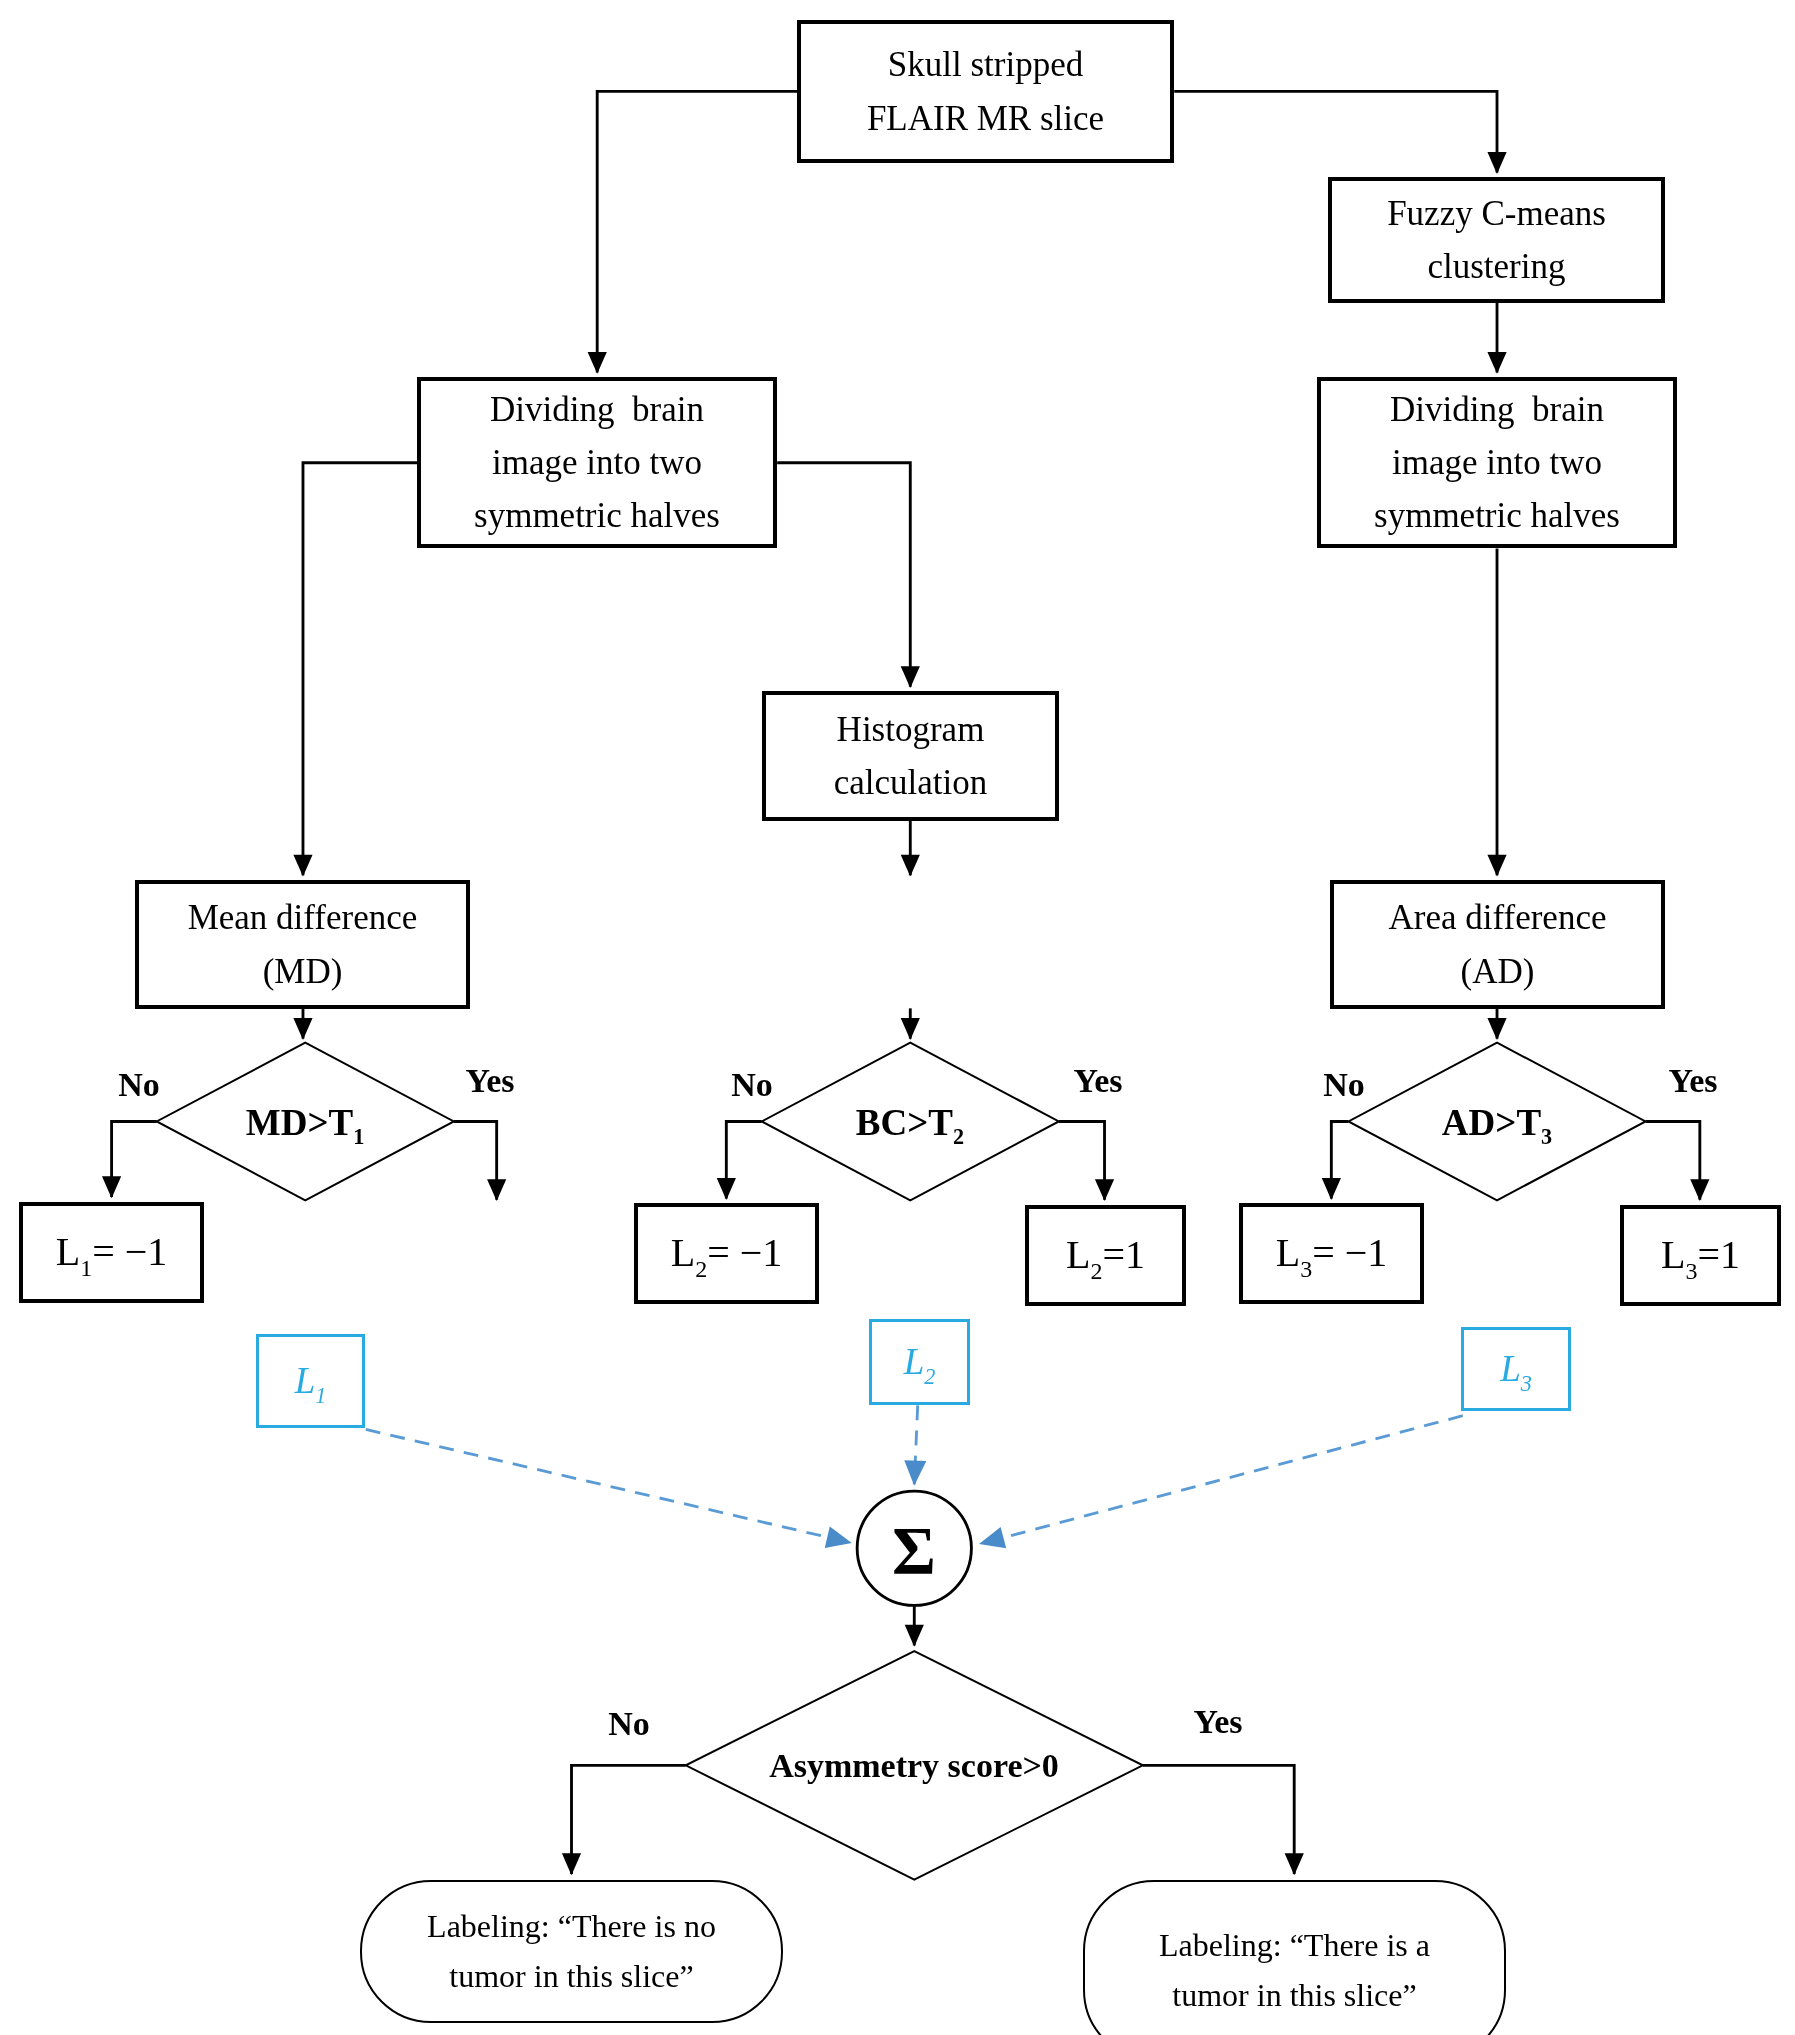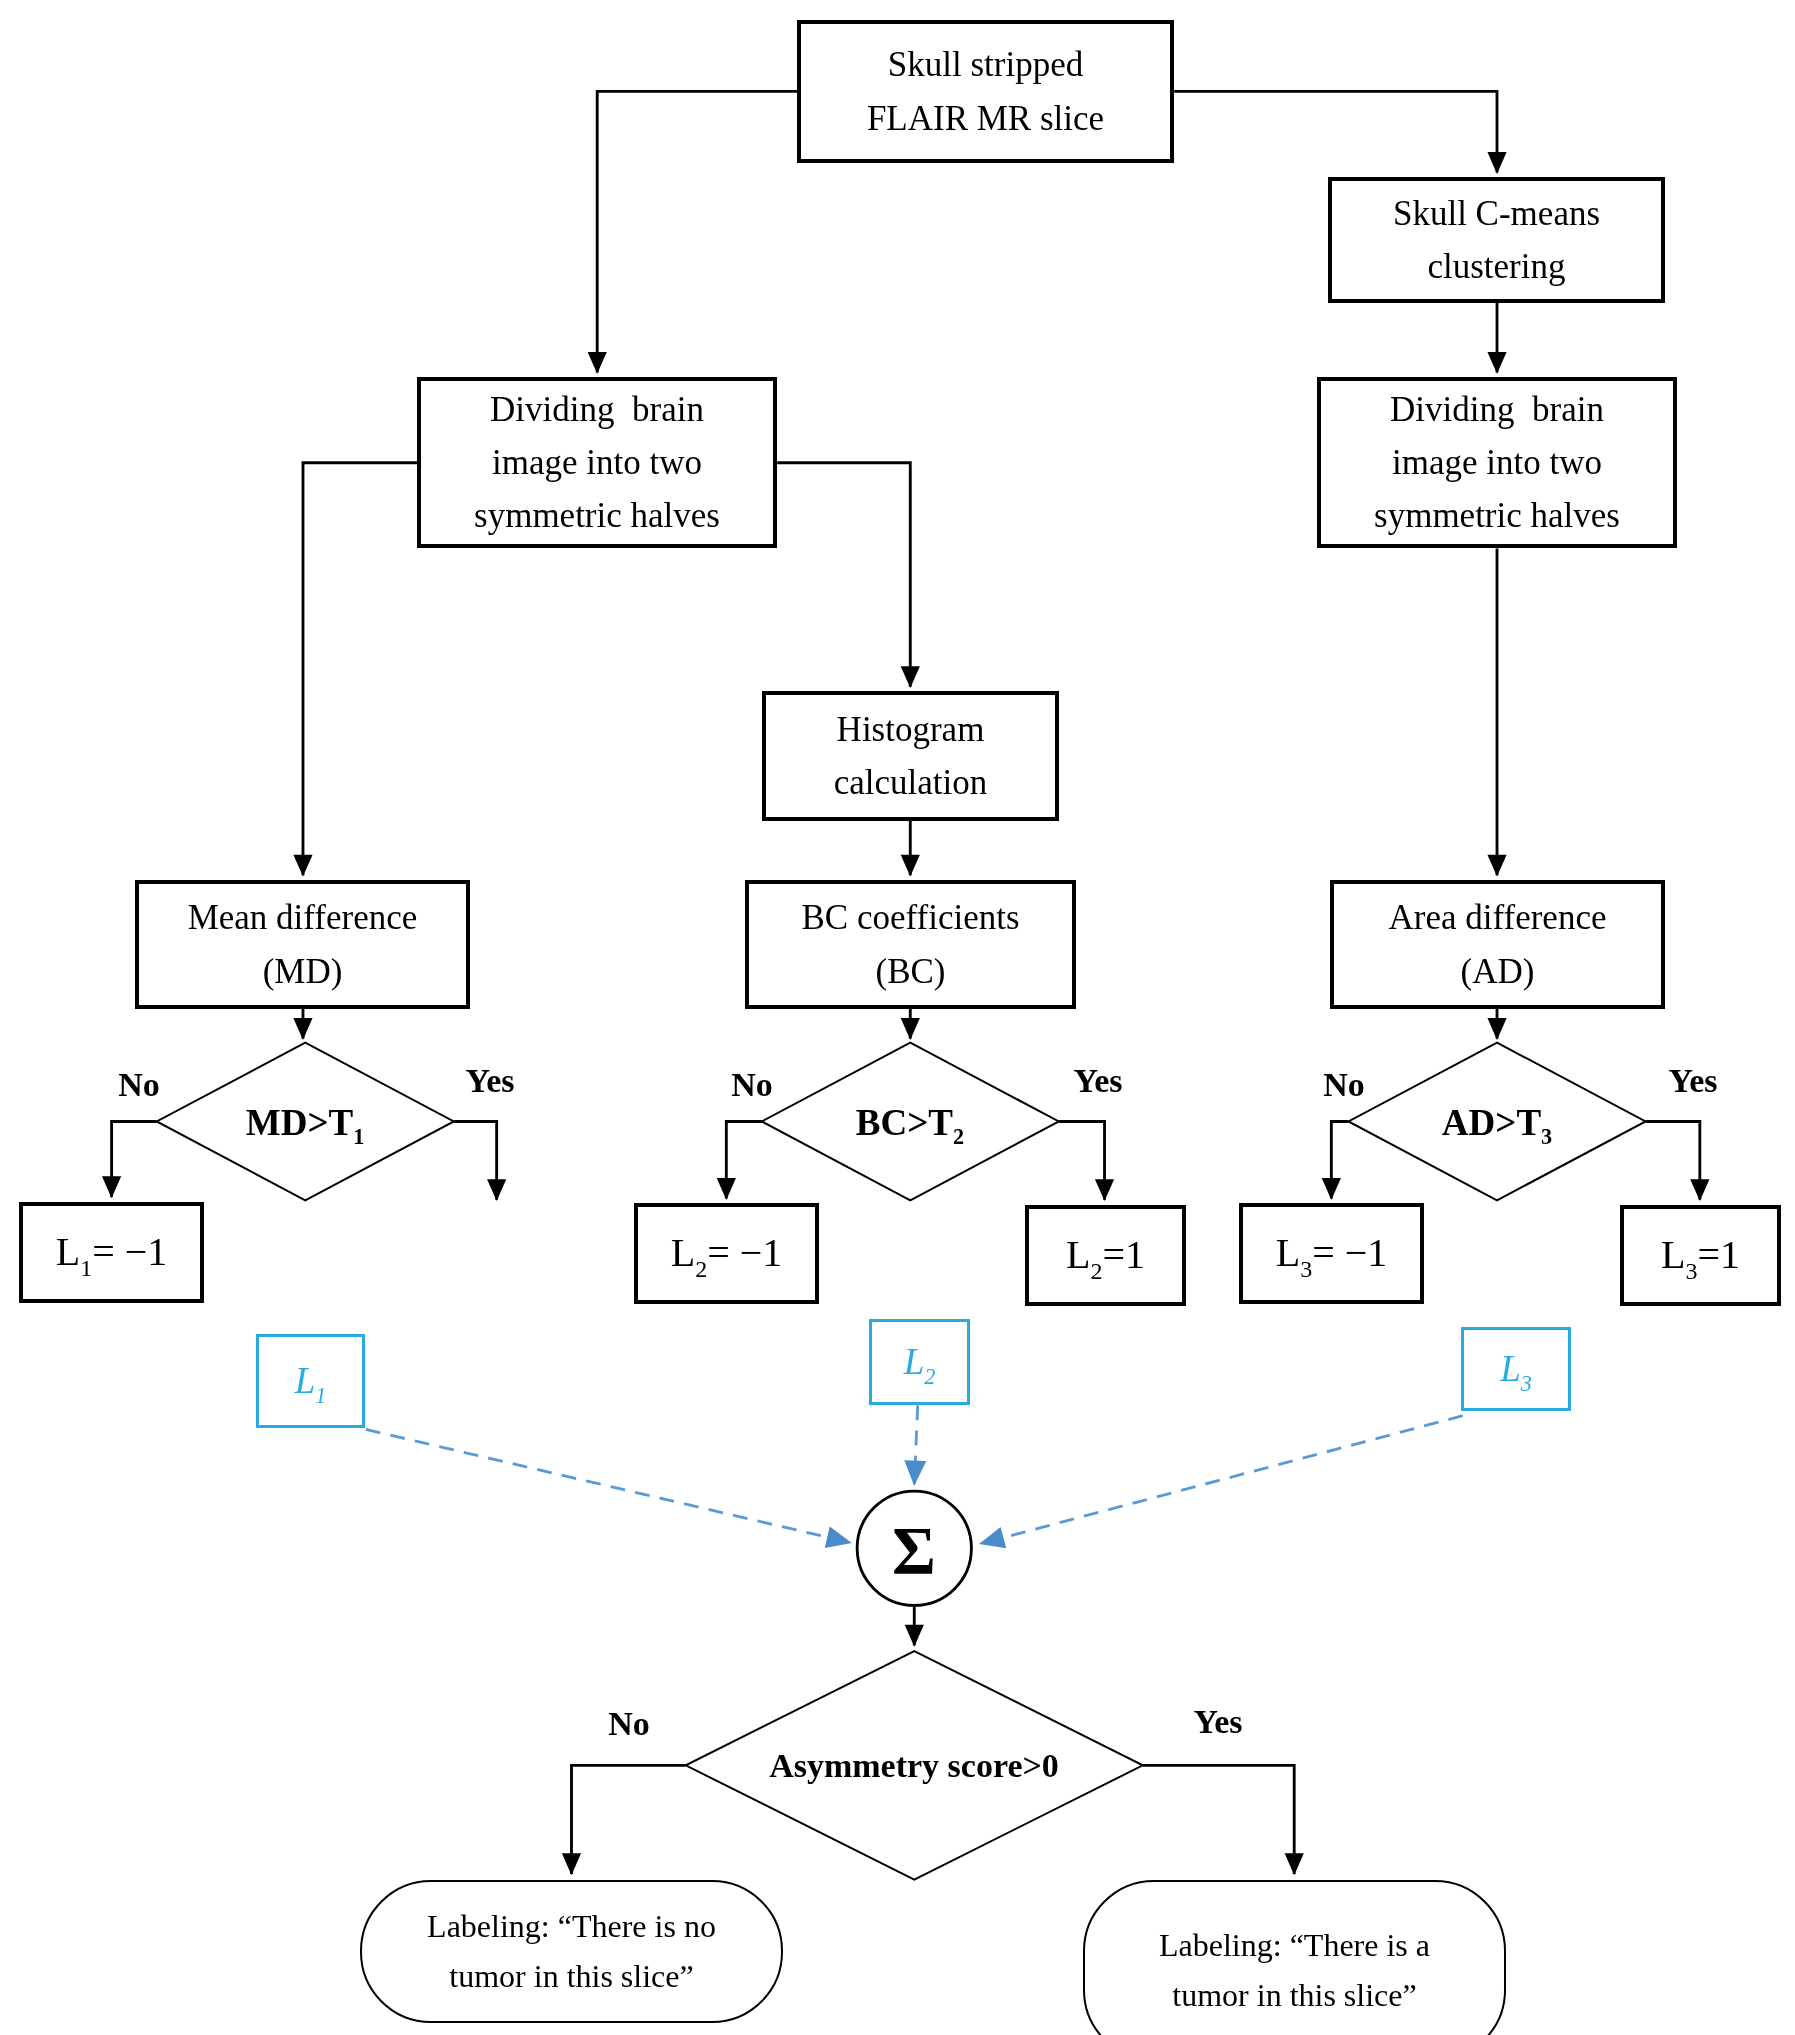--- a/index.html
+++ b/index.html
@@ -75,21 +75,21 @@
     <polygon class="diamond" points="1600,2890 2000,3090 1600,3290 1200,3090"></polygon>
     <circle class="sum" cx="1600" cy="2710" r="100"></circle>
   </svg>
 
   <div class="node" style="left:797px;top:20px;width:377px;height:143px">
     <div class="ln">Skull stripped</div>
     <div class="ln">FLAIR MR slice</div>
   </div>
 
   <div class="node" style="left:1328px;top:177px;width:337px;height:126px">
-    <div class="ln">Skull C-means</div>
+    <div class="ln">Fuzzy C-means</div>
     <div class="ln">clustering</div>
   </div>
 
   <div class="node" style="left:417px;top:377px;width:360px;height:171px">
     <div class="ln">Dividing  brain</div>
     <div class="ln">image into two</div>
     <div class="ln">symmetric halves</div>
   </div>
 
   <div class="node" style="left:1317px;top:377px;width:360px;height:171px">
@@ -101,24 +101,20 @@
   <div class="node" style="left:762px;top:691px;width:297px;height:130px">
     <div class="ln">Histogram</div>
     <div class="ln">calculation</div>
   </div>
 
   <div class="node" style="left:135px;top:880px;width:335px;height:129px">
     <div class="ln">Mean difference</div>
     <div class="ln">(MD)</div>
   </div>
 
-  <div class="node" style="left:745px;top:880px;width:331px;height:129px">
-    <div class="ln">BC coefficients</div>
-    <div class="ln">(BC)</div>
-  </div>
 
   <div class="node" style="left:1330px;top:880px;width:335px;height:129px">
     <div class="ln">Area difference</div>
     <div class="ln">(AD)</div>
   </div>
 
   <div class="dlabel" style="left:305px;top:1122px"><span>MD&gt;T</span><sub>1</sub></div>
   <div class="dlabel" style="left:910px;top:1122px"><span>BC&gt;T</span><sub>2</sub></div>
   <div class="dlabel" style="left:1497px;top:1122px"><span>AD&gt;T</span><sub>3</sub></div>
   <div class="dlabel final-q" style="left:914px;top:1766px">Asymmetry score&gt;0</div>

